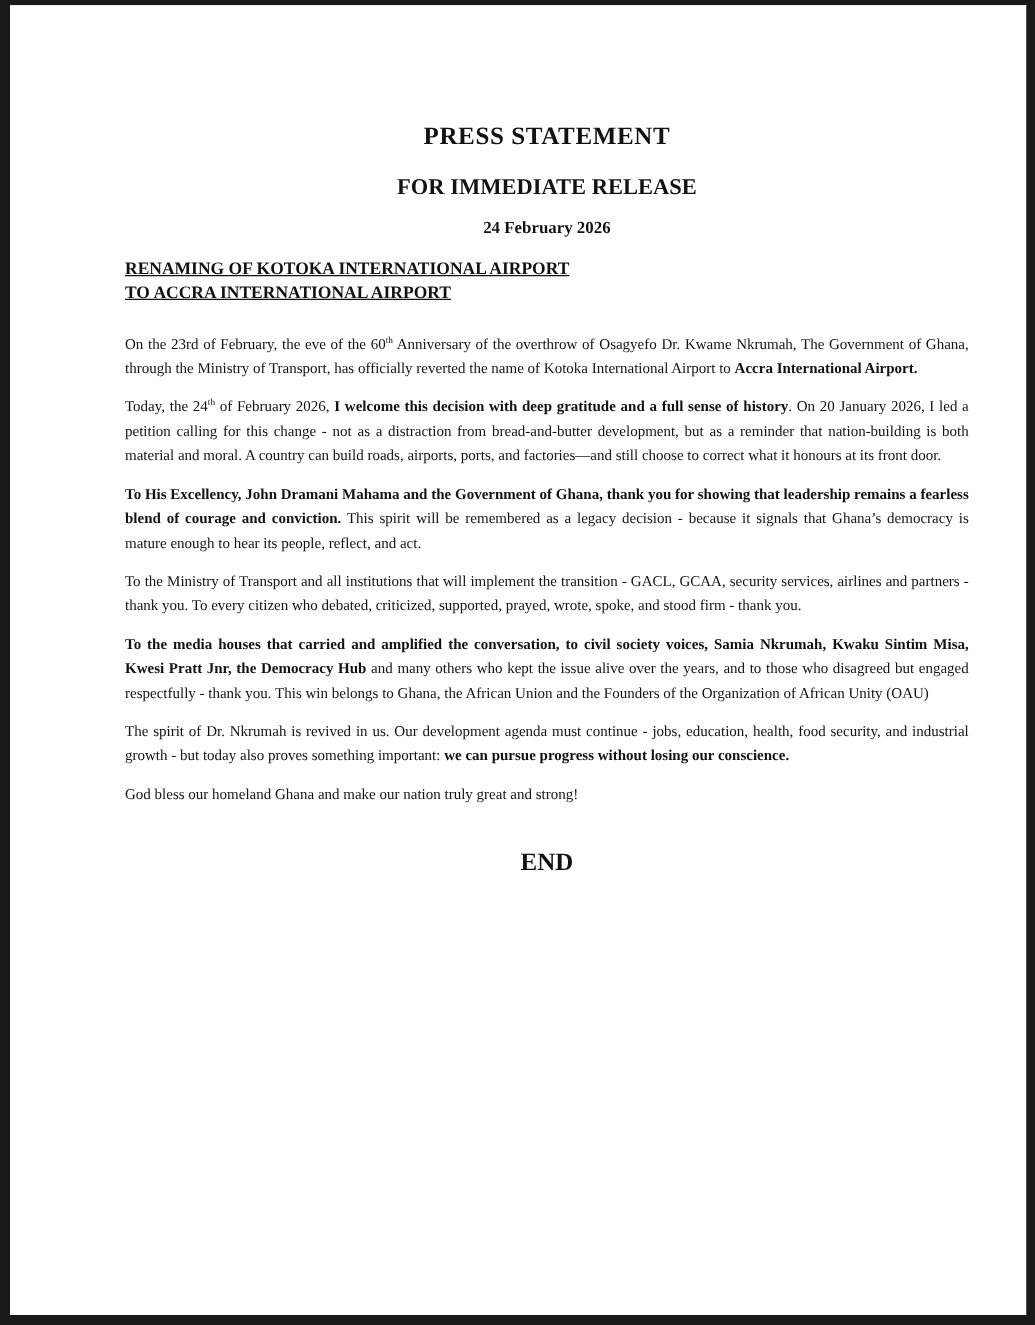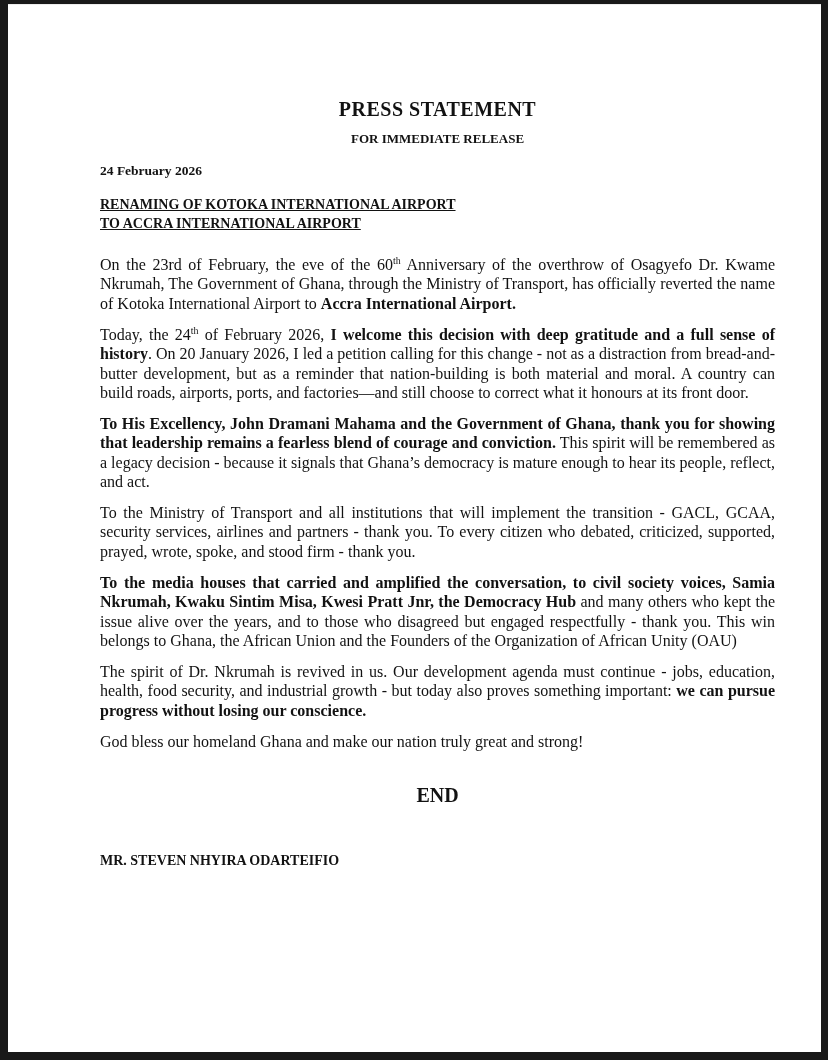--- a/index.html
+++ b/index.html
@@ -27,47 +27,48 @@
   }
   .doc-title {
     margin: 92px 0 0 0;
     text-align: center;
     font-size: 20px;
     line-height: 24px;
     font-weight: bold;
     letter-spacing: 0.5px;
   }
   .release-line {
-    margin: 9px 0 0 0;
+    margin: 20px 0 0 0;
     text-align: center;
-    font-size: 13px;
+    font-size: 18px;
     line-height: 17px;
     font-weight: bold;
   }
   .date-line {
     margin: 15px 0 0 0;
+    text-align: center;
     font-size: 13.5px;
     line-height: 17px;
     font-weight: bold;
   }
   .doc-heading {
     margin: 16px 0 0 0;
     font-size: 14px;
     line-height: 19px;
     font-weight: bold;
   }
   .doc-heading span {
     text-decoration: underline;
   }
   .paragraphs {
     margin-top: 22px;
   }
   .body-para {
     margin: 0 0 11.5px 0;
-    font-size: 16px;
+    font-size: 12px;
     line-height: 19.4px;
     text-align: justify;
   }
   .body-para sup {
     font-size: 0.62em;
     line-height: 0;
     vertical-align: super;
   }
   .bold { font-weight: bold; }
   .end-label {
@@ -108,17 +109,16 @@
         <p class="body-para"><span class="bold">To His Excellency, John Dramani Mahama and the Government of Ghana, thank you for showing that leadership remains a fearless blend of courage and conviction.</span><span> This spirit will be remembered as a legacy decision - because it signals that Ghana’s democracy is mature enough to hear its people, reflect, and act.</span></p>
         <p class="body-para"><span>To the Ministry of Transport and all institutions that will implement the transition - GACL, GCAA, security services, airlines and partners - thank you. To every citizen who debated, criticized, supported, prayed, wrote, spoke, and stood firm - thank you.</span></p>
         <p class="body-para"><span class="bold">To the media houses that carried and amplified the conversation, to civil society voices, Samia Nkrumah, Kwaku Sintim Misa, Kwesi Pratt Jnr, the Democracy Hub</span><span> and many others who kept the issue alive over the years, and to those who disagreed but engaged respectfully - thank you. This win belongs to Ghana, the African Union and the Founders of the Organization of African Unity (OAU)</span></p>
         <p class="body-para"><span>The spirit of Dr. Nkrumah is revived in us. Our development agenda must continue - jobs, education, health, food security, and industrial growth - but today also proves something important: </span><span class="bold">we can pursue progress without losing our conscience.</span></p>
         <p class="body-para"><span>God bless our homeland Ghana and make our nation truly great and strong!</span></p>
       </div>
 
     <p class="end-label">END</p>
 
     <div class="issued-block">
-      <div>MR. STEVEN NHYIRA ODARTEIFIO</div>
     </div>
 
   </div>
 </div>
 
 </body></html>

